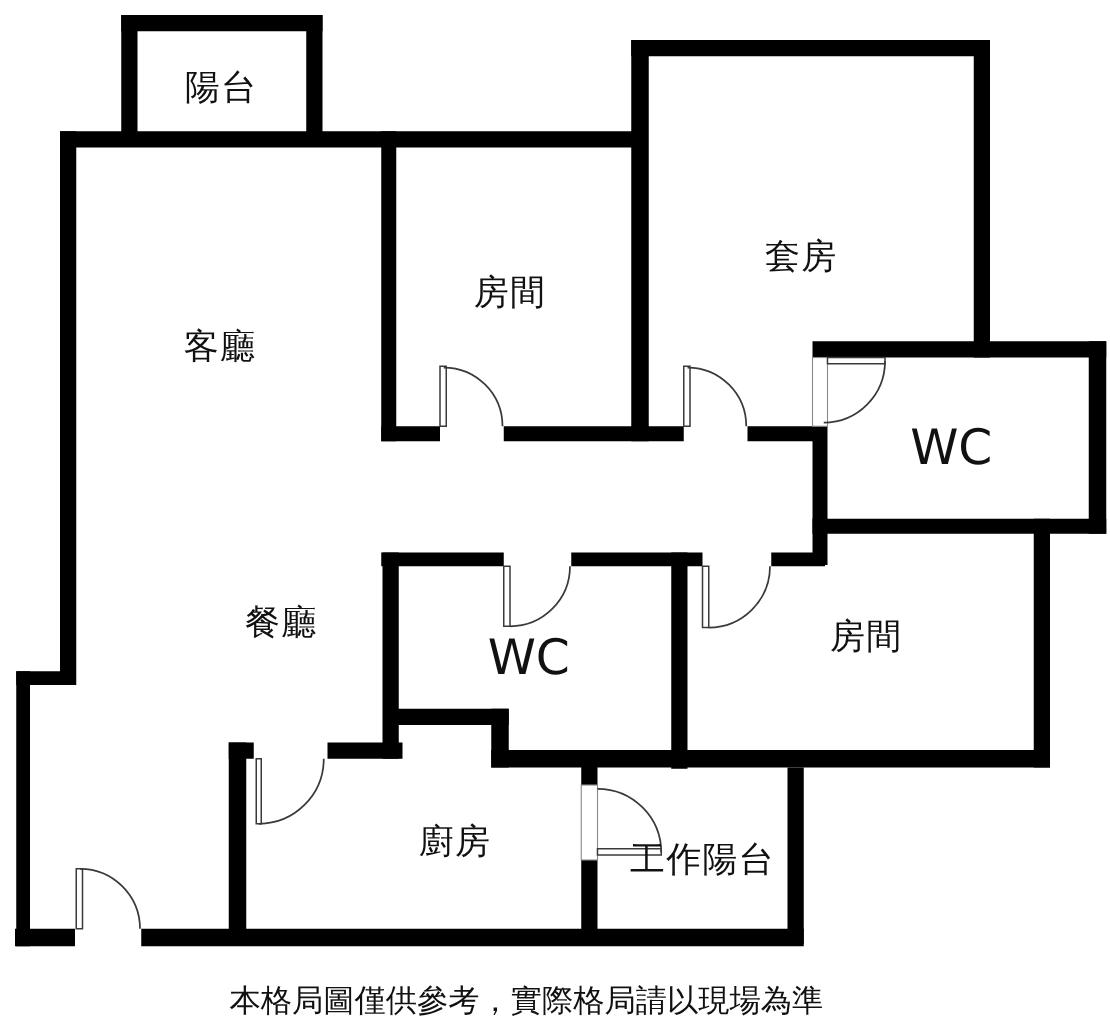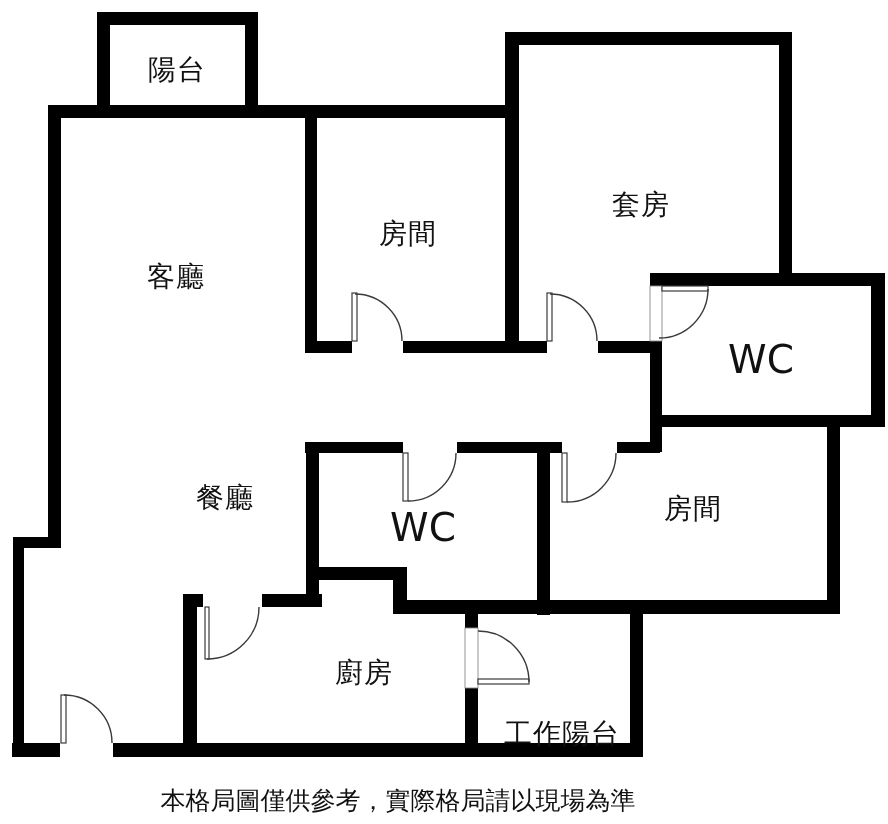--- a/index.html
+++ b/index.html
@@ -139,17 +139,17 @@
 
   <div class="label" style="left:177px;top:70px;">陽台</div>
   <div class="label" style="left:176px;top:277px;">客廳</div>
   <div class="label" style="left:408px;top:234px;">房間</div>
   <div class="label" style="left:641px;top:205px;">套房</div>
   <div class="label wc" style="left:761px;top:359px;">WC</div>
   <div class="label" style="left:225px;top:498px;">餐廳</div>
   <div class="label wc" style="left:423px;top:527px;">WC</div>
   <div class="label" style="left:693px;top:509px;">房間</div>
   <div class="label" style="left:335px;top:673px;margin-left:29px;">廚房</div>
-  <div class="label" style="left:562px;top:734px;">工作陽台</div>
+  <div class="label" style="left:562px;top:688px;">工作陽台</div>
 
-  <div class="label disclaimer" style="left:398px;top:800px;text-align:right;">本格局圖僅供參考，實際格局請以現場為準</div>
+  <div class="label disclaimer" style="left:421px;top:800px;text-align:right;">本格局圖僅供參考，實際格局請以現場為準</div>
 
 </div>
 
 </body></html>

